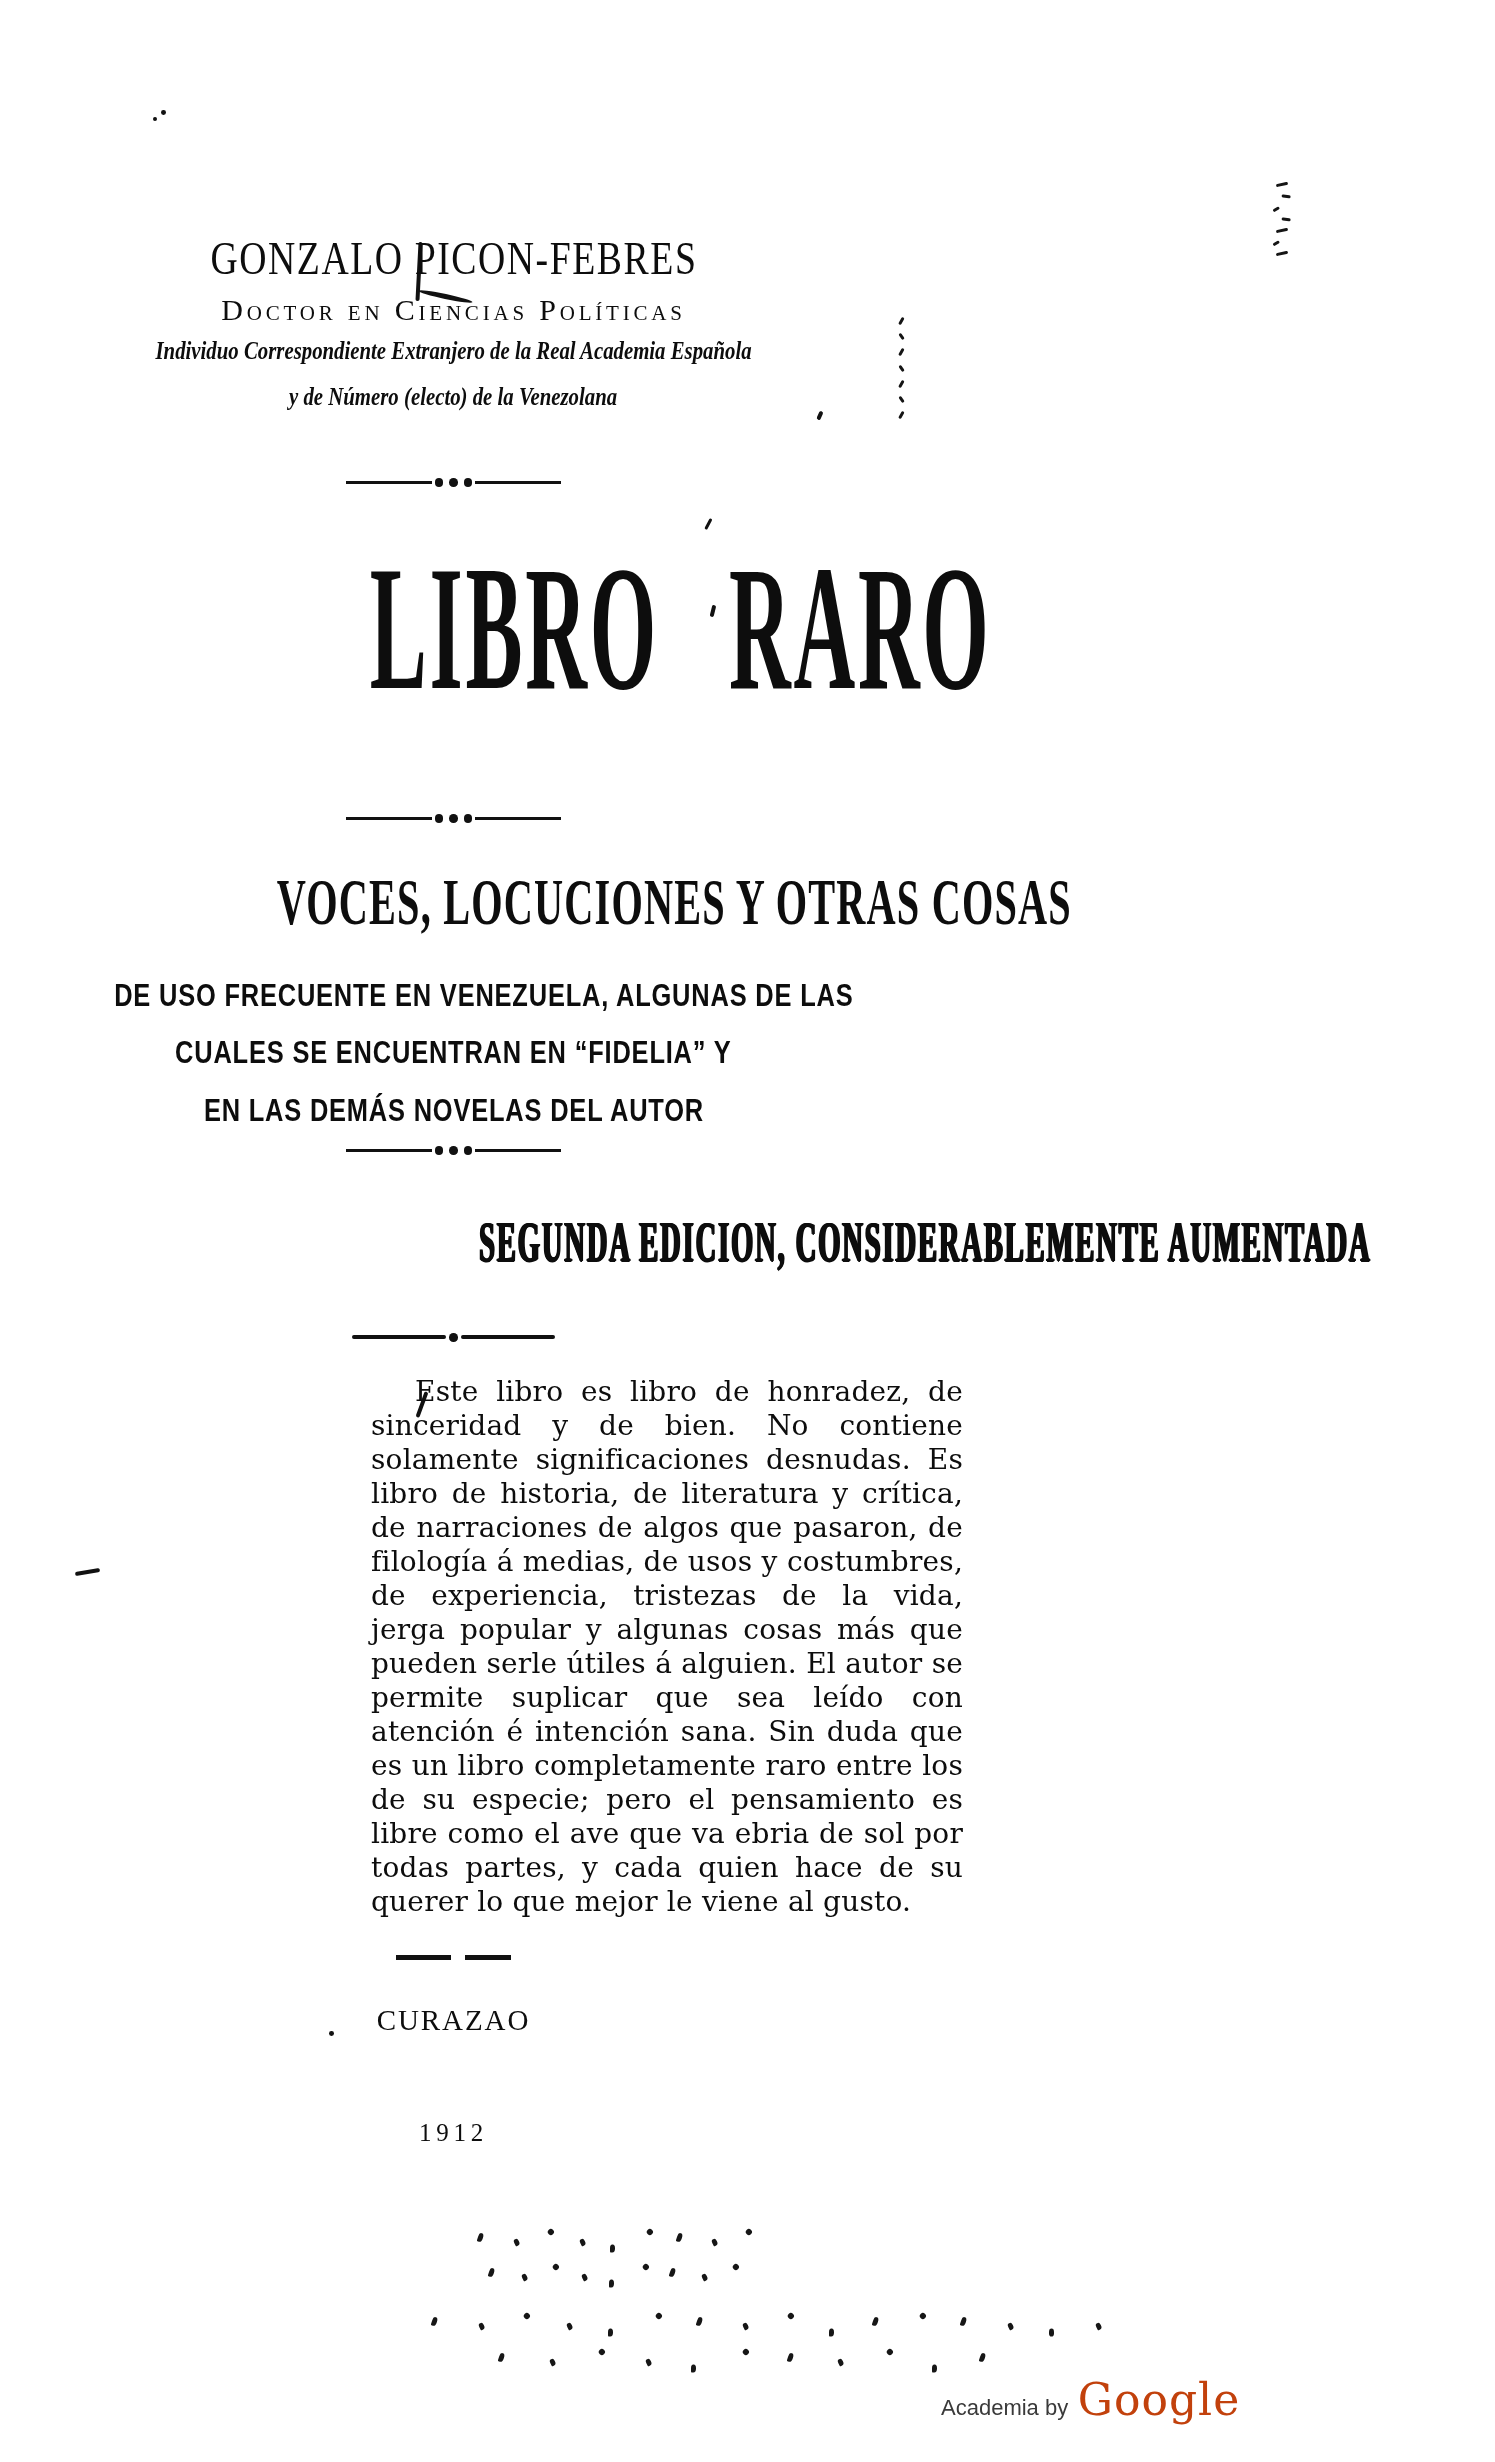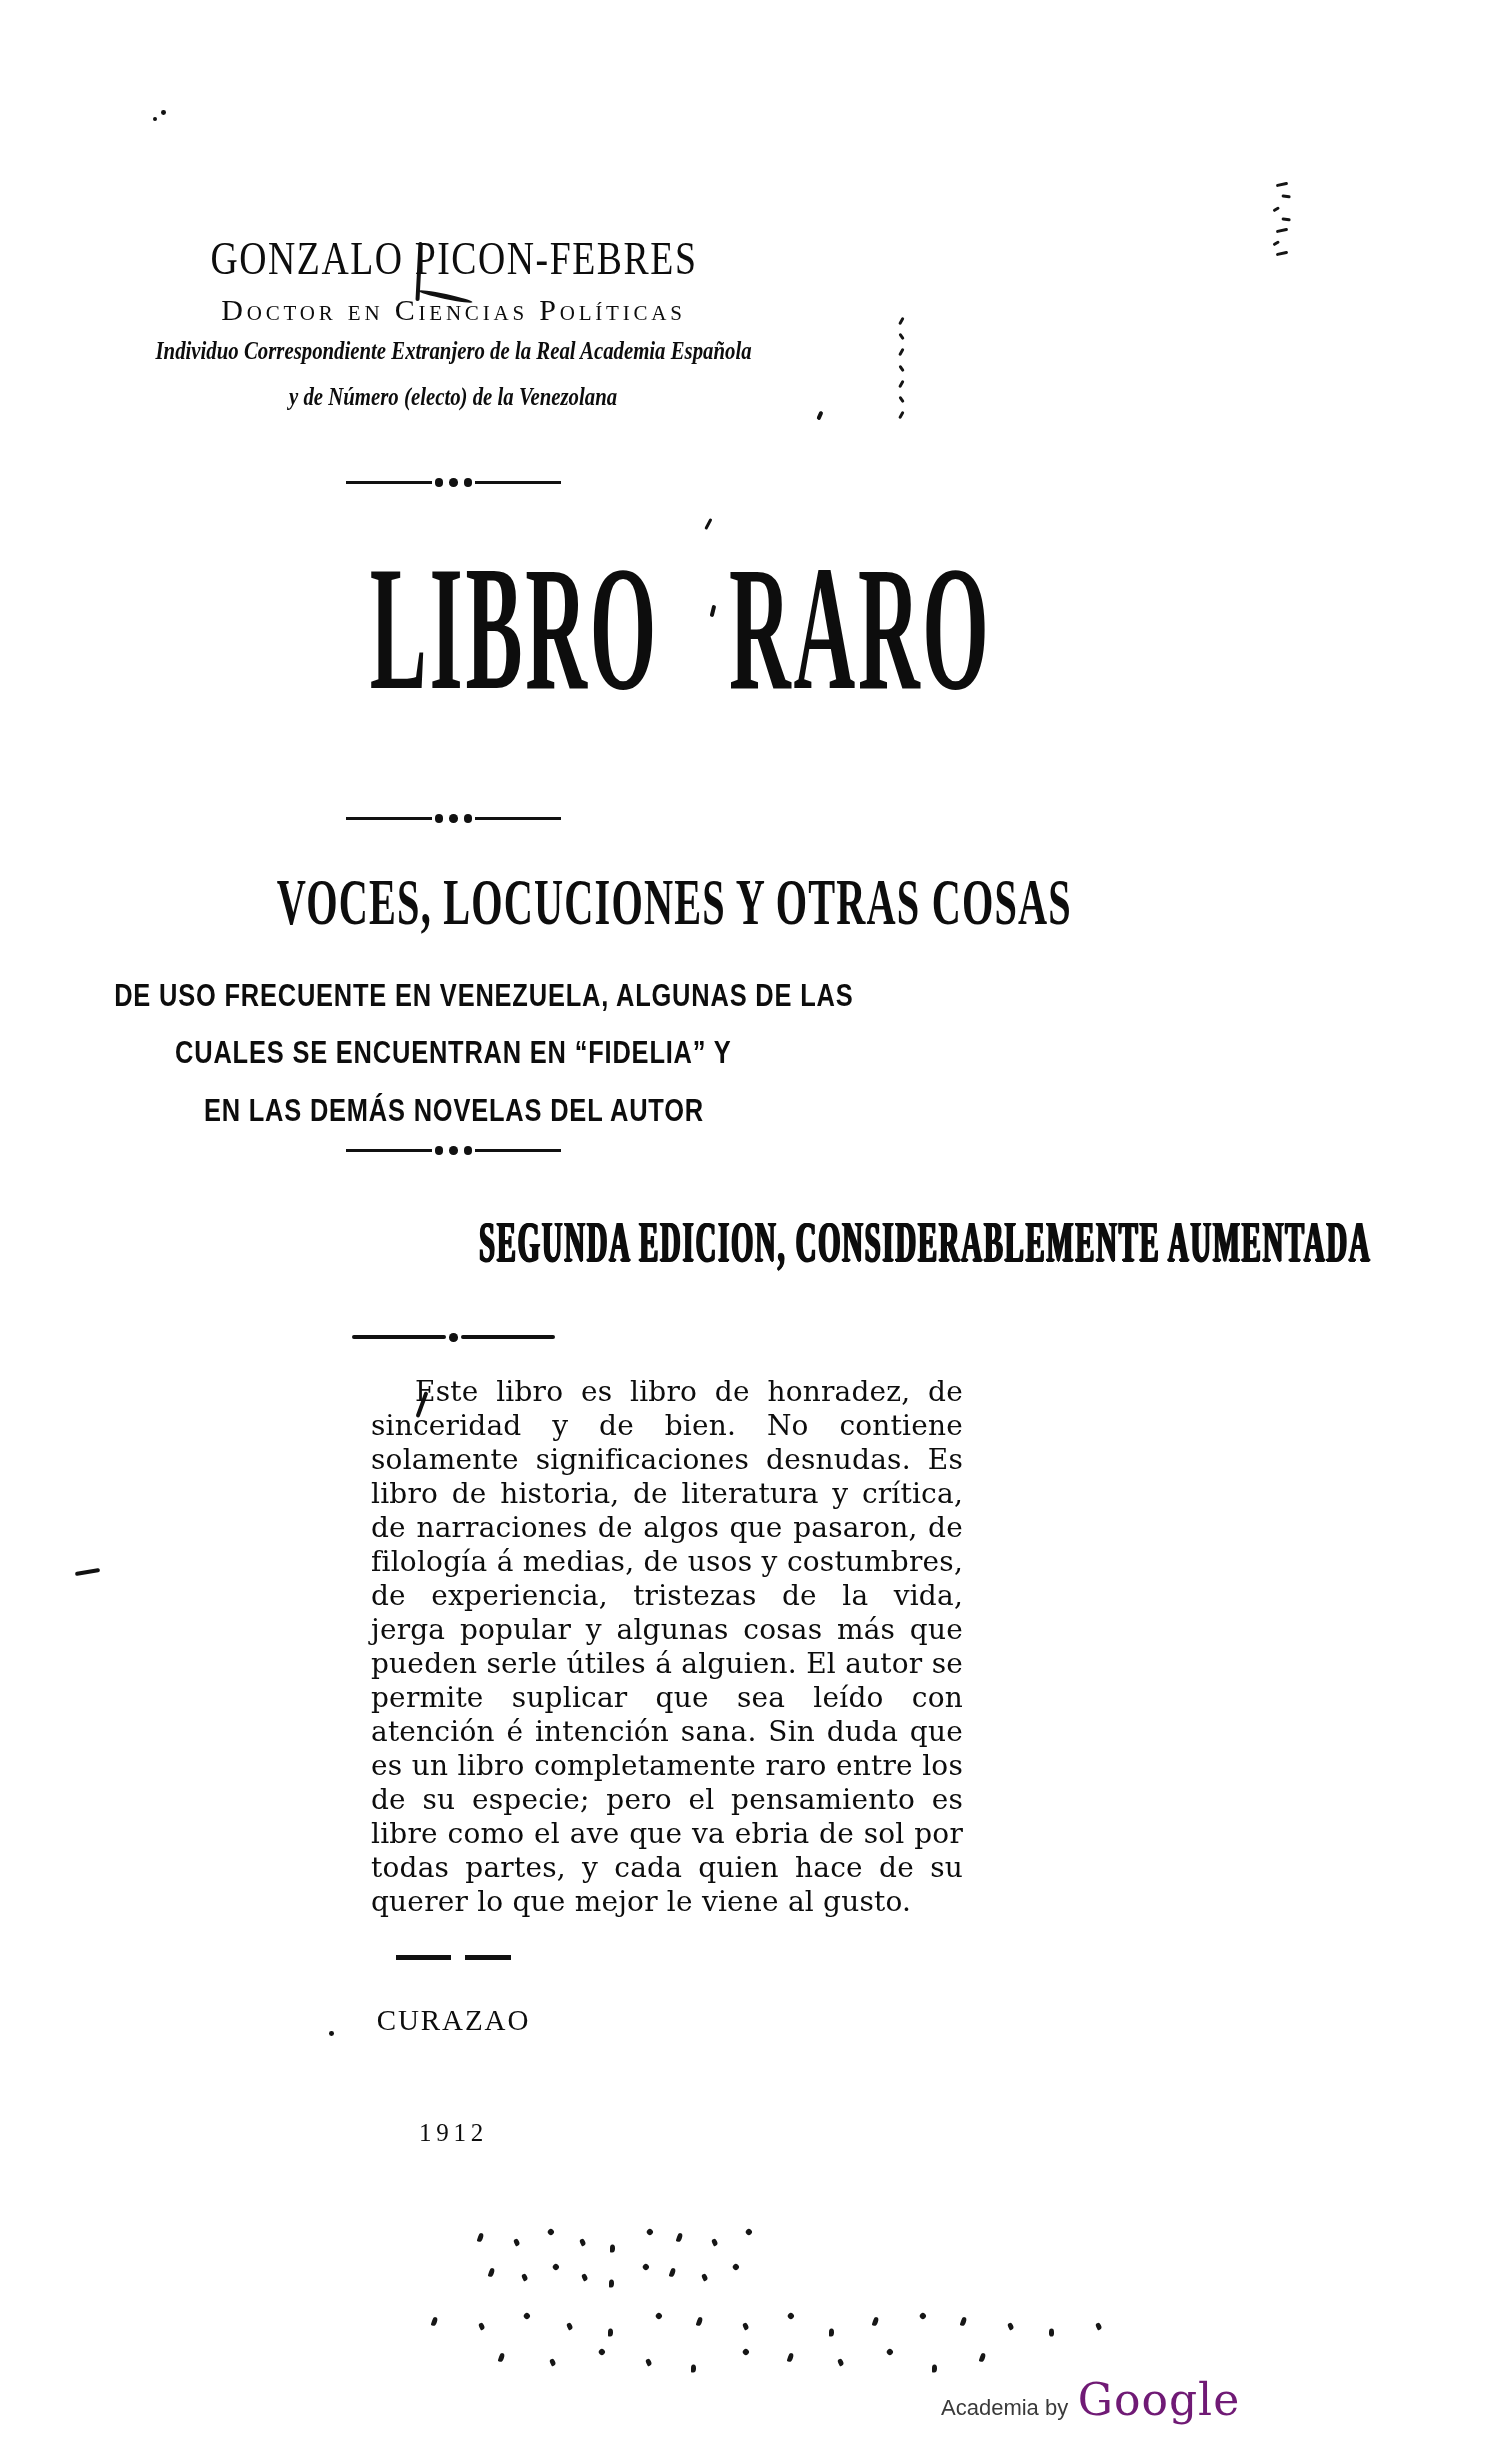--- a/index.html
+++ b/index.html
@@ -102,21 +102,21 @@
   .squiggle i{width:2.9px;height:7.6px;transform:rotate(30deg);}
   .squiggle i:nth-child(2n){transform:rotate(-35deg);height:6.7px;}
   .edge-marks{left:1276px;top:183px;gap:8.6px;}
   .edge-marks i{width:11.5px;height:2.9px;transform:rotate(-12deg);}
   .edge-marks i:nth-child(2n){width:8.6px;transform:rotate(8deg) translateX(5.7px);}
   .edge-marks i:nth-child(3n){width:6.7px;transform:rotate(-30deg) translateX(-3.8px);}
 
   
   .digitized{position:absolute;left:941px;top:2374px;display:flex;align-items:baseline;gap:9.6px;}
   .digitized .by{font-family:"Liberation Sans", sans-serif;font-size:22px;color:#3a3a3a;}
-  .digitized .logo{font-family:"DejaVu Serif", serif;font-size:44px;color:#701a75;letter-spacing:1px;}
+  .digitized .logo{font-family:"DejaVu Serif", serif;font-size:44px;color:#c2410c;letter-spacing:1px;}
 </style>
 </head>
 <body>
 
 <div class="page">
 
   <span class="mark speck sp1"></span>
   <span class="mark speck sp2"></span>
   <span class="mark pen-vert"></span>
   <span class="mark pen-hook"></span>

